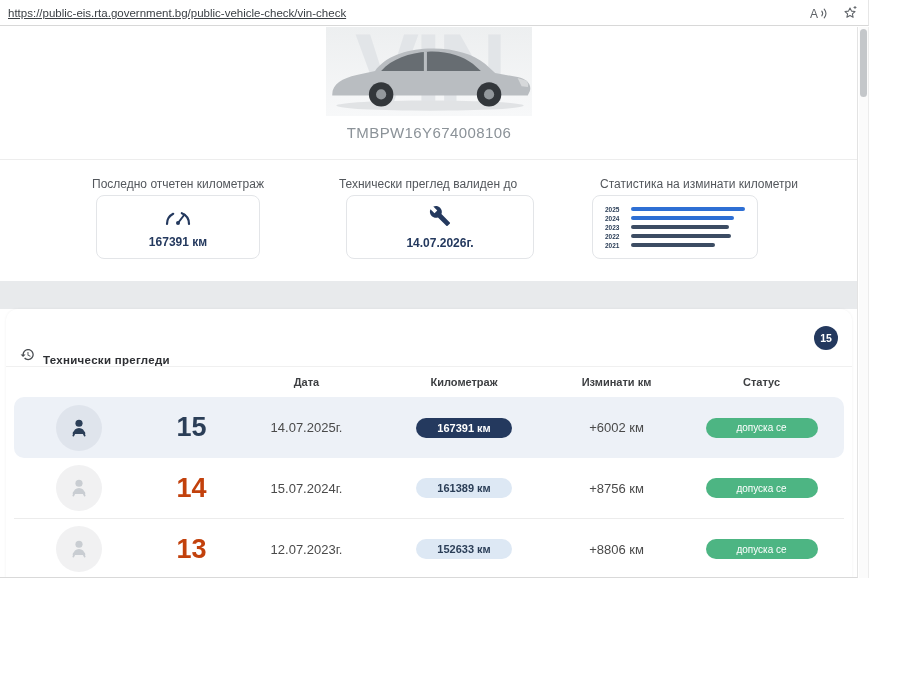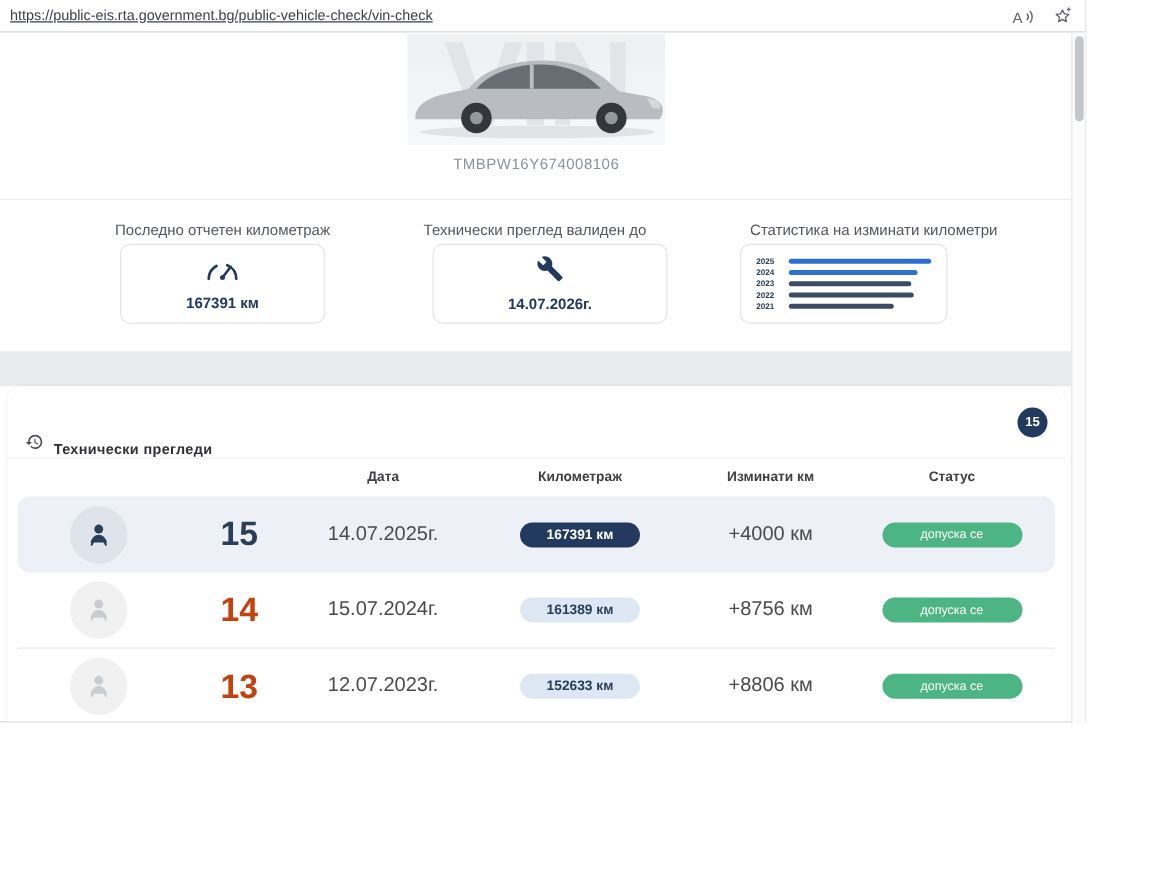--- a/index.html
+++ b/index.html
@@ -45,21 +45,21 @@
     overflow:hidden;
   }
   .vin-watermark {
     position:absolute; left:50%; top:46%; transform:translate(-50%,-50%);
     font-size:96px; font-weight:bold; color:#e2e5e8; letter-spacing:-4px; line-height:1;
     user-select:none;
   }
   .car-svg { position:absolute; left:318px; top:2px; width:224px; height:86px; }
   .vin-number {
     position:absolute; top:97px; left:0; width:858px; text-align:center;
-    font-size:12px; color:#8b9298; letter-spacing:0.4px;
+    font-size:15px; color:#8b9298; letter-spacing:0.4px;
   }
 
   
   .stats-area { position:absolute; top:133px; left:0; width:858px; height:121px; background:#fff; border-radius:0 0 10px 10px; }
   .stat-label {
     position:absolute; top:17px; width:230px; text-align:center;
     font-size:12px; color:#53575c;
   }
   .stat-card {
     position:absolute; top:35px; height:64px; background:#fff;
@@ -109,21 +109,21 @@
     width:46px; height:46px; border-radius:50%;
     display:flex; align-items:center; justify-content:center;
   }
   .row.active .avatar { background:#dfe4ec; color:#2b3e57; }
   .row.plain  .avatar { background:#f1f1f2; color:#c9cdd2; }
 
   .row-number { font-size:27px; font-weight:bold; }
   .row.active .row-number { color:#2b3e57; }
   .row.plain  .row-number { color:#c2410c; }
 
-  .row-date, .row-delta { font-size:16px; color:#4a4a4a; }
+  .row-date, .row-delta { font-size:13px; color:#4a4a4a; }
 
   .km-pill {
     min-width:96px; text-align:center; padding:4px 12px; border-radius:11px;
     font-size:11px; font-weight:bold;
   }
   .row.active .km-pill { background:#24395e; color:#fff; }
   .row.plain  .km-pill { background:#dde8f4; color:#2b3e57; }
 
   .status-pill {
     width:112px; text-align:center; padding:4.5px 0; border-radius:11px;
@@ -270,21 +270,21 @@
         <span class="row-cell">
             <span class="row-number">15</span>
           </span>
         <span class="row-cell">
             <span class="row-date">14.07.2025г.</span>
           </span>
         <span class="row-cell">
             <span class="km-pill">167391 км</span>
           </span>
         <span class="row-cell">
-            <span class="row-delta">+4000 км</span>
+            <span class="row-delta">+6002 км</span>
           </span>
         <span class="row-cell">
             <span class="status-pill">допуска се</span>
           </span>
       </div>
 
       <div class="tbl-grid row plain">
         <span class="row-cell">
             <span class="avatar">
           <svg width="26" height="26" viewBox="0 0 24 24" fill="currentColor">

